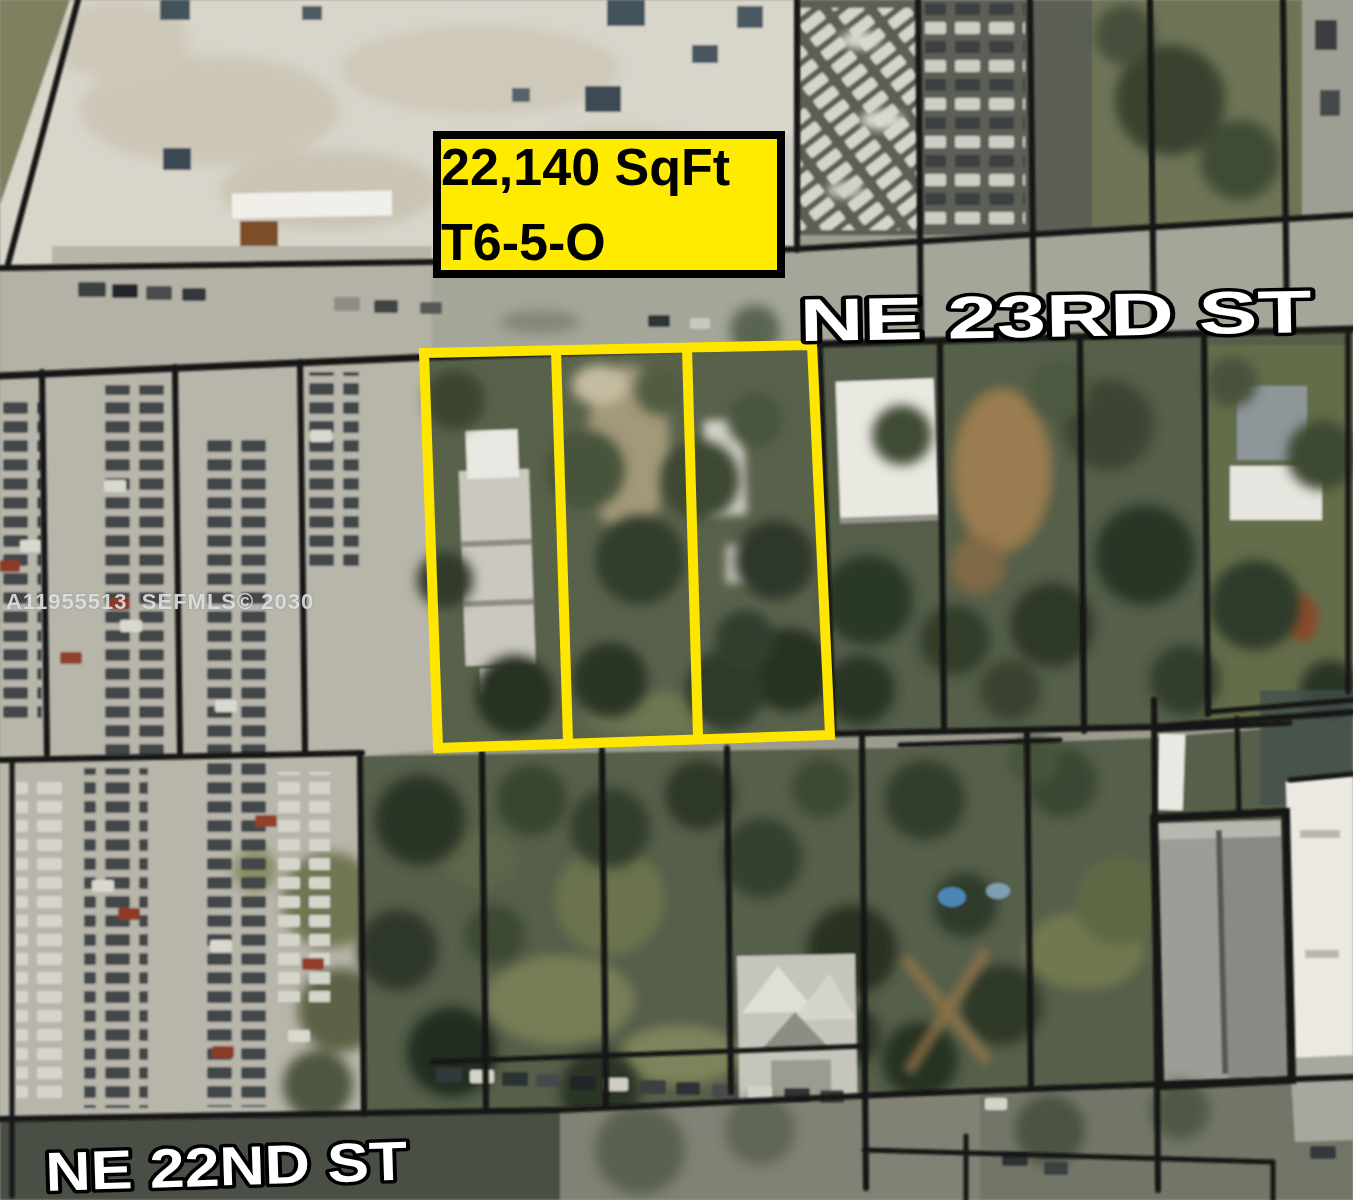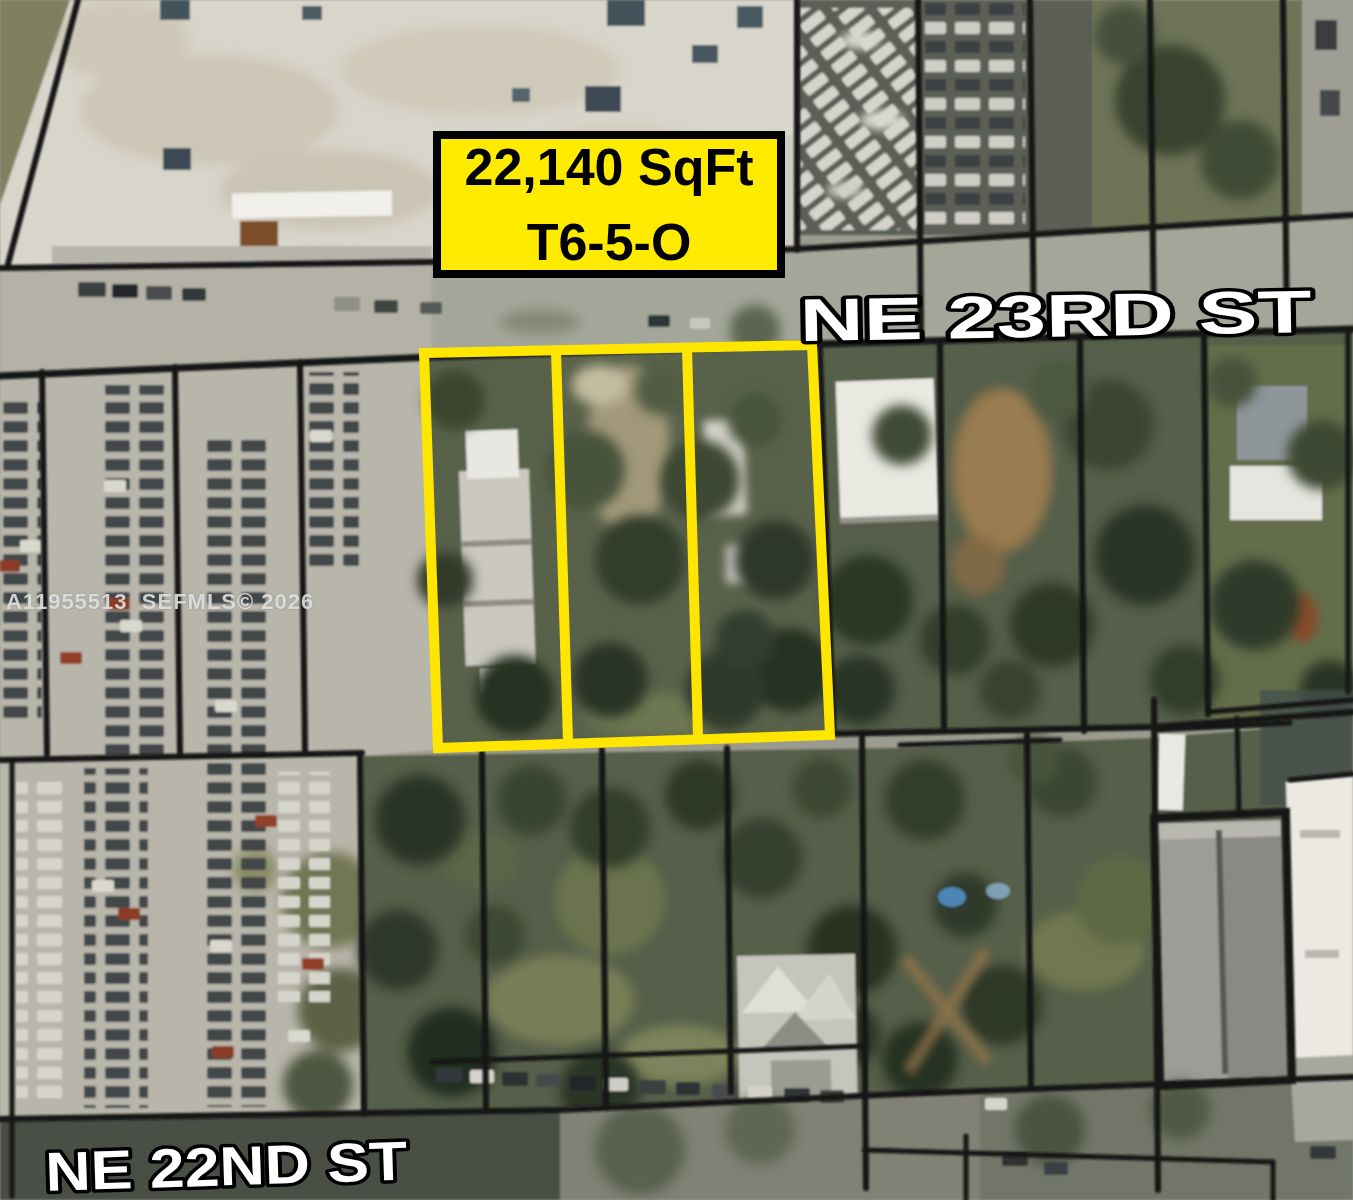--- a/index.html
+++ b/index.html
@@ -4,21 +4,21 @@
 <style>
   html,body{margin:0;padding:0;background:#222;}
   #stage{
     position:relative;width:1353px;height:1200px;overflow:hidden;
     font-family:"Liberation Sans",sans-serif;background:#9b9b8f;
   }
   #stage svg{position:absolute;left:0;top:0;display:block;}
   .area-label{
     position:absolute;left:433px;top:131px;width:352px;height:147px;
     background:#FFEB00;border:8px solid #000;box-sizing:border-box;
-    display:flex;flex-direction:column;align-items:center;justify-content:center;
+    display:flex;flex-direction:column;align-items:flex-start;justify-content:center;
     color:#000;font-weight:bold;font-size:52px;line-height:1.12;
     letter-spacing:0px;text-align:center;gap:16px;
   }
   .watermark{
     position:absolute;left:6px;top:589px;
     color:rgba(228,229,231,0.88);font-size:22px;font-weight:bold;
     letter-spacing:1px;white-space:pre;text-shadow:0 0 2px rgba(60,60,60,.35);
   }
 </style>
 </head>
@@ -344,15 +344,15 @@
   <text x="800" y="341" font-family="Liberation Sans, sans-serif" font-weight="bold" font-size="60" textLength="512" lengthAdjust="spacingAndGlyphs" fill="#FFFFFF" stroke="#000000" stroke-width="7" paint-order="stroke" stroke-linejoin="round" transform="rotate(-1 800 341)">NE 23RD ST</text>
 
   <text x="46" y="1191" font-family="Liberation Sans, sans-serif" font-weight="bold" font-size="55" textLength="362" lengthAdjust="spacingAndGlyphs" fill="#FFFFFF" stroke="#000000" stroke-width="7" paint-order="stroke" stroke-linejoin="round" transform="rotate(-1.8 46 1191)">NE 22ND ST</text>
 </svg>
 
   <div class="area-label">
     <div>22,140 SqFt</div>
     <div>T6-5-O</div>
   </div>
 
-  <div class="watermark">A11955513  SEFMLS© 2026</div>
+  <div class="watermark">A11955513  SEFMLS© 2030</div>
 
 </div>
 
 </body></html>

